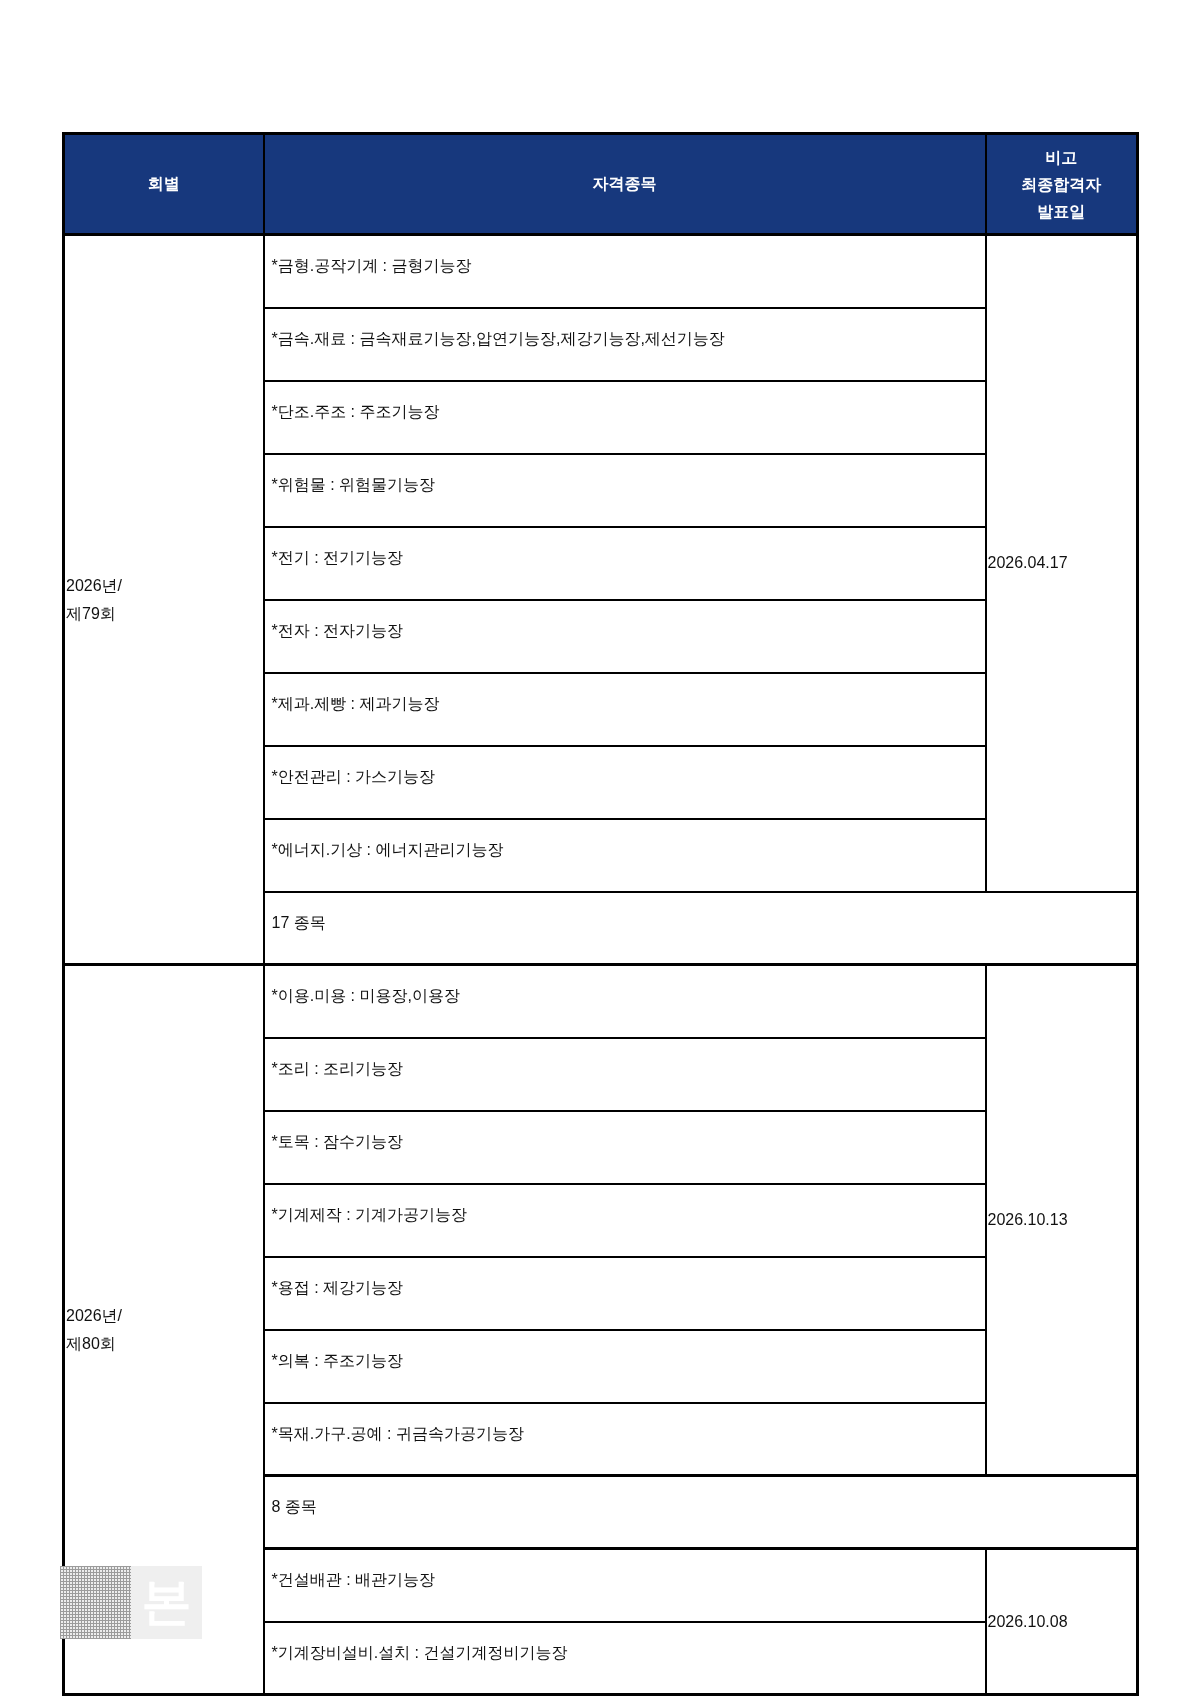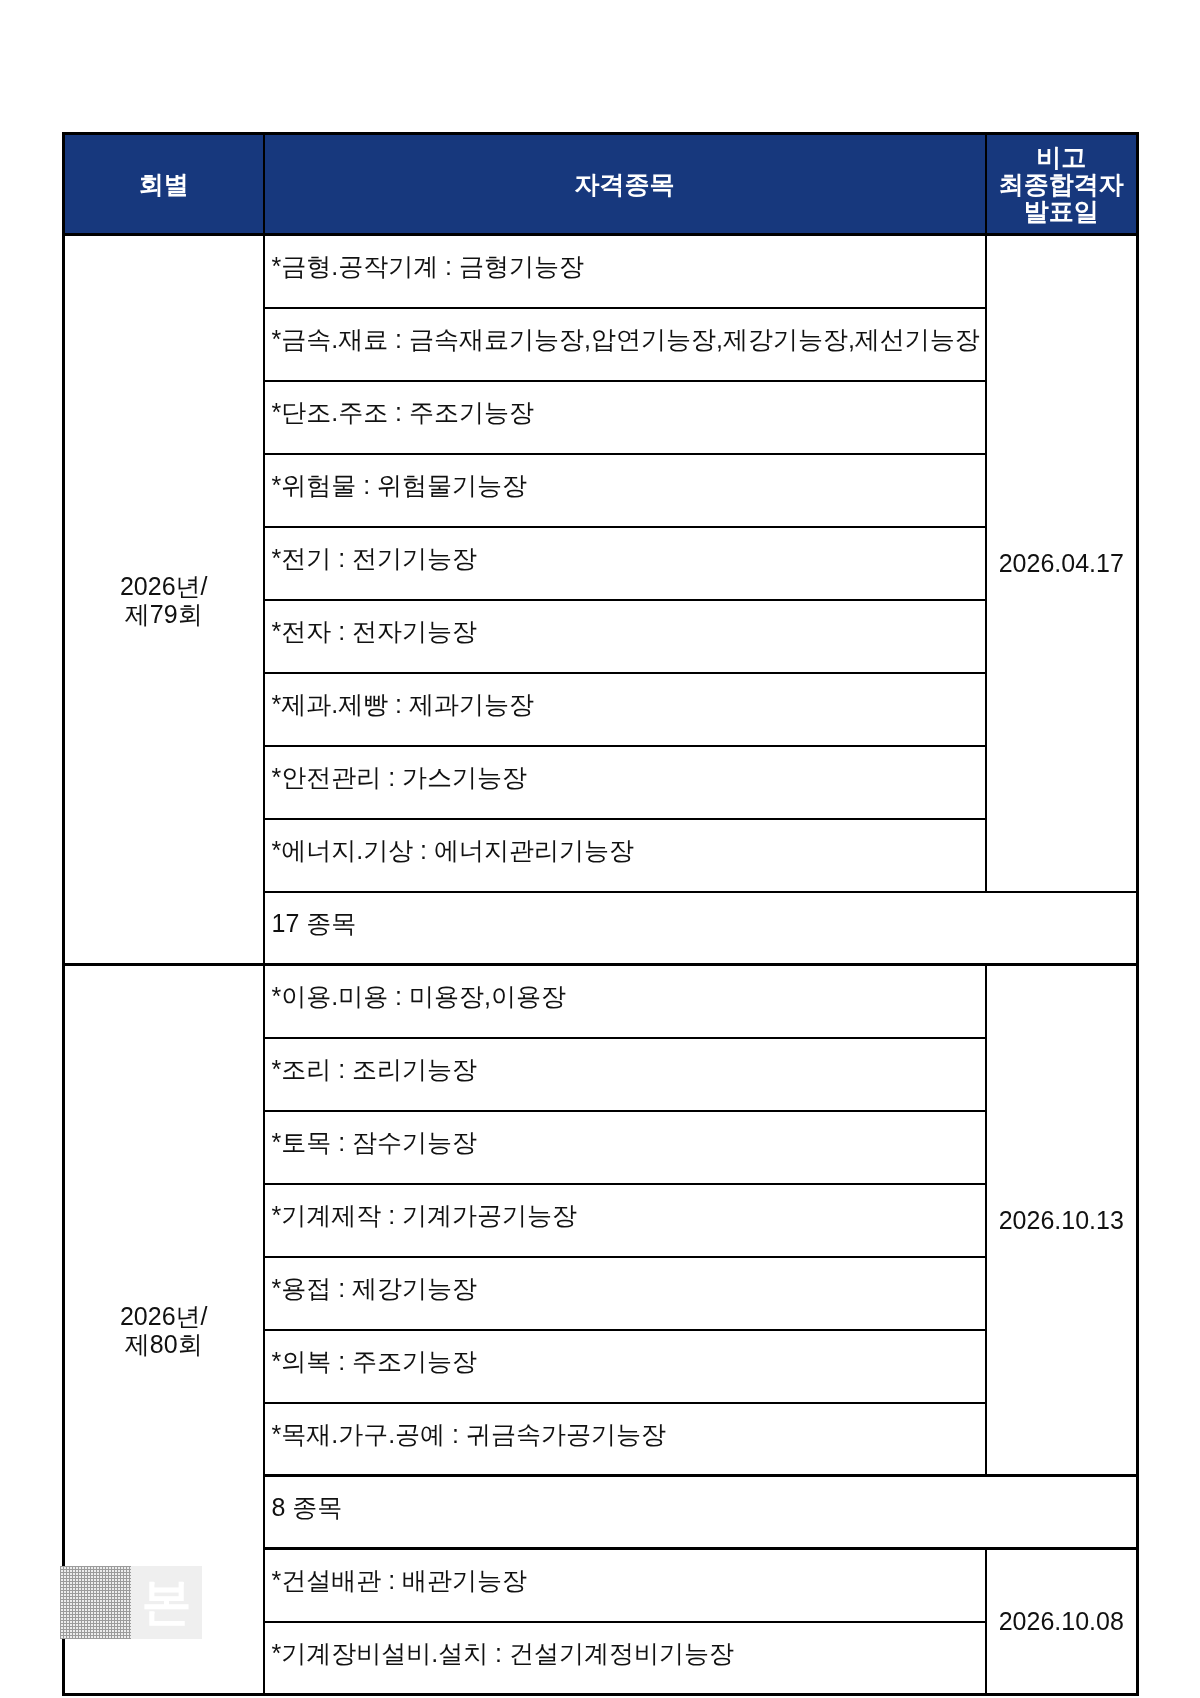--- a/index.html
+++ b/index.html
@@ -19,21 +19,21 @@
     position: absolute;
     left: 62px;
     top: 132px;
     border-collapse: collapse;
     table-layout: fixed;
     border: 3px solid #000000;
   }
   .sched th, .sched td {
     border: 2px solid #000000;
     color: #111111;
-    font-size: 25px;
+    font-size: 16px;
     font-weight: normal;
     overflow: hidden;
   }
   .sched thead th {
     background: #17387d;
     color: #ffffff;
     font-weight: bold;
     height: 96px;
     text-align: center;
     vertical-align: middle;
@@ -41,21 +41,21 @@
   }
   .sched thead th span { display: block; line-height: 27px; }
   tr.item-row { height: 73px; }
   td.item-cell {
     text-align: left;
     vertical-align: middle;
     padding: 0 2px 9px 7px;
     white-space: nowrap;
   }
   td.session-cell, td.date-cell {
-    text-align: center;
+    text-align: left;
     vertical-align: middle;
     border-radius: 24px;
   }
   td.session-cell span { display: block; line-height: 28px; }
   tr.thick-top td { border-top: 3px solid #000000; }
 
   
   .stamp {
     position: absolute;
     left: 60px;

